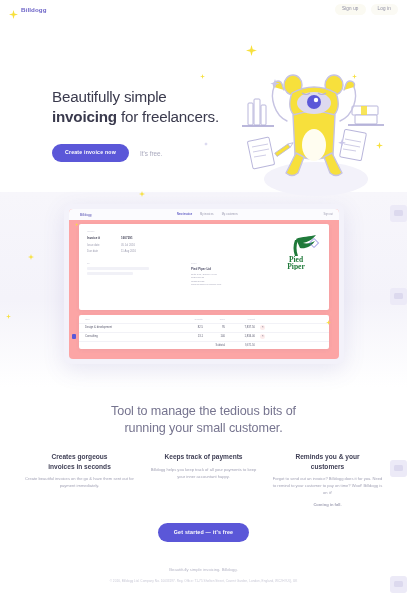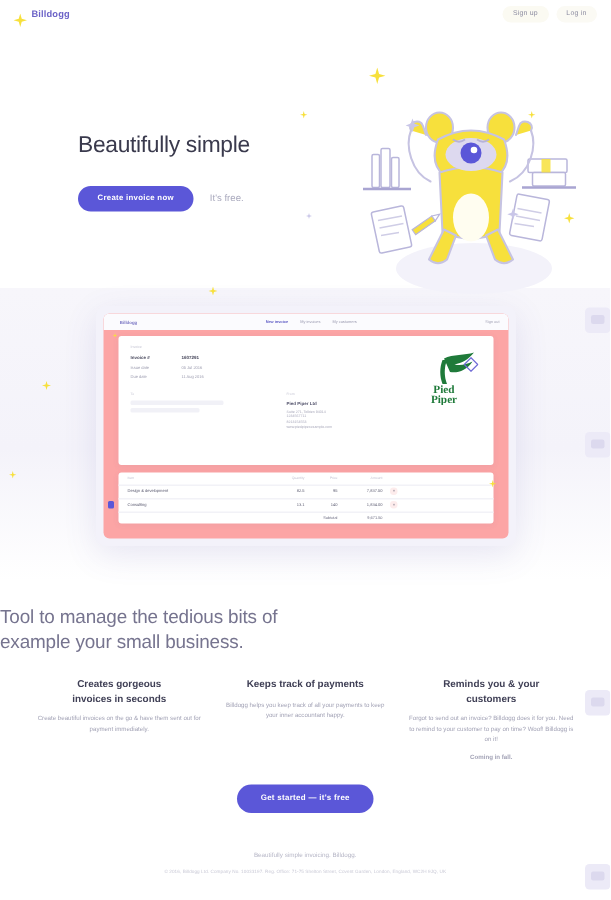--- a/index.html
+++ b/index.html
@@ -131,21 +131,21 @@
     display:flex; align-items:center; justify-content:center; justify-self:end;
     cursor:pointer;
   }
   .check {
     position:absolute; left:-7px; width:4.2px; height:4.2px; border-radius:1px;
     background:#5b57d8;
   }
 
   
   .section-head {
-    text-align:left; padding: 16px 0 0 0;
+    text-align:center; padding: 16px 0 0 0;
     font-size: 12.6px; line-height: 1.32; font-weight: 300; color:#76748f;
     letter-spacing:-0.1px;
   }
 
   
   .features {
     display:flex; justify-content:center; gap: 14px;
     padding: 16px 24px 0 24px;
   }
   .feat { width: 110px; text-align:center; }
@@ -227,20 +227,24 @@
     </span>
     <span class="spark" style="left:204px; top:123px;">
       <svg width="4" height="4" viewBox="0 0 20 20">
           <path d="M10 0 L12.2 7.8 L20 10 L12.2 12.2 L10 20 L7.8 12.2 L0 10 L7.8 7.8 Z" fill="#c9c6e8"></path>
         </svg>
     </span>
 
     <div class="hero-copy">
       <div class="hero-h1">
         <div><span>Beautifully simple</span></div>
+        <div>
+          <span class="bold">invoicing</span>
+          <span>for freelancers.</span>
+        </div>
       </div>
       <div class="hero-cta-row">
         <button class="btn-primary">Create invoice now</button>
         <span class="hero-free">It's free.</span>
       </div>
     </div>
 
     <div class="illus">
       <svg width="165" height="140" viewBox="0 0 165 140">
         <ellipse cx="86" cy="118" rx="52" ry="17" fill="#f3f2fa"></ellipse>
@@ -423,21 +427,21 @@
             <span></span>
           </div>
         </div>
 
       </div>
     </div>
   </div>
 
   <div class="section-head">
     <div>Tool to manage the tedious bits of</div>
-    <div>example your small business.</div>
+    <div>running your small customer.</div>
   </div>
 
   <div class="features">
     <div class="feat">
       <h3>
         <span>Creates gorgeous</span><br>
         <span>invoices in seconds</span>
       </h3>
       <p>Create beautiful invoices on the go &amp; have them sent out for payment immediately.</p>
     </div>

